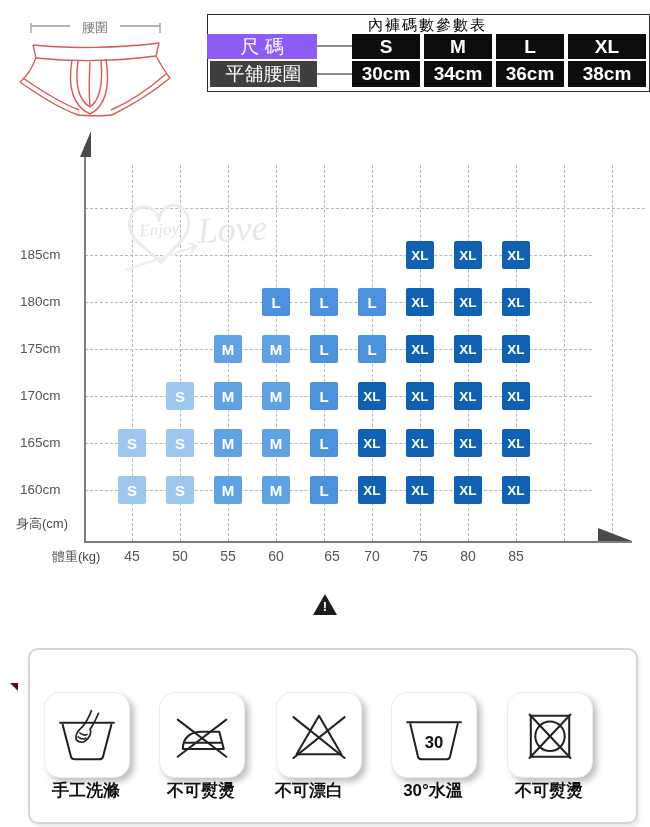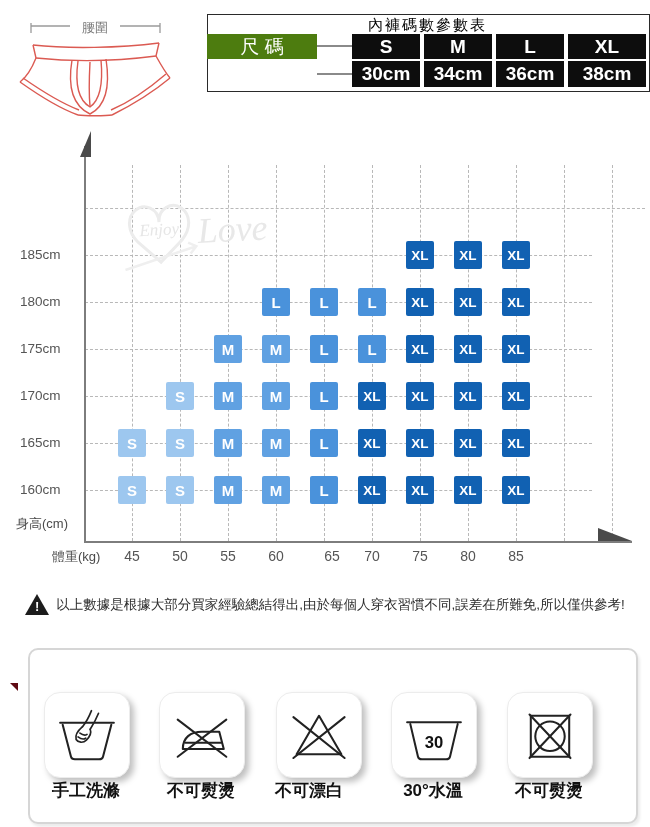--- a/index.html
+++ b/index.html
@@ -2,21 +2,21 @@
 <html><head>
 <meta charset="utf-8">
 <style>
   html,body{margin:0;padding:0;background:#fff;}
   #stage{position:relative;width:650px;height:827px;background:#fff;overflow:hidden;
          font-family:"Liberation Sans","DejaVu Sans",sans-serif;color:#222;}
   .abs{position:absolute;}
   
   .tbl-border{border:1px solid #2a2a2a;}
   .tbl-title{font-size:15px;color:#000;letter-spacing:2px;text-align:center;line-height:19px;}
-  .tbl-label{background:#4d7c0f;color:#fff;display:flex;align-items:center;justify-content:center;
+  .tbl-label{background:#8b5cf6;color:#fff;display:flex;align-items:center;justify-content:center;
              font-size:19px;}
   .tbl-label.gray{background:#3f3f3f;}
   .tbl-cell{background:#0d0d0d;color:#fff;display:flex;align-items:center;justify-content:center;
             font-size:19px;font-weight:600;}
   .conn{background:#8a8a8a;height:2px;}
   
   .axis{background:#7d7d7d;}
   .hdash{border-top:1px dashed #b8b8b8;height:0;}
   .vdash{border-left:1px dashed #b8b8b8;width:0;}
   .ytick{font-size:13.5px;color:#555;text-align:left;width:58px;height:18px;line-height:18px;}
@@ -80,20 +80,21 @@
       <path d="M64,54 C60,78 63,99 82,108 C98,100 102,79 98,53"></path>
       <path d="M70,55 C67,77 70,94 82,101 C92,94 95,76 93,54"></path>
       <path d="M82,56 C81,75 81,90 82,100"></path>
       <path d="M70,109 C76,110 98,110 104,109"></path>
     </g>
   </svg>
 
   <div class="abs tbl-border" style="left:207px;top:14px;width:441px;height:76px"></div>
   <div class="abs tbl-title" style="left:207px;top:15px;width:441px">內褲碼數參數表</div>
   <div class="abs tbl-label" style="left:207px;top:34px;width:110px;height:25px">尺 碼</div>
+  <div class="abs tbl-label gray" style="left:210px;top:61px;width:107px;height:26px">平舖腰圍</div>
   <div class="abs conn" style="left:317px;top:45px;width:35px"></div>
   <div class="abs conn" style="left:317px;top:73px;width:35px"></div>
   <div id="size-cells">
       <div class="abs tbl-cell" style="left:352px;top:34px;width:68px;height:25px">S</div>
       <div class="abs tbl-cell" style="left:424px;top:34px;width:68px;height:25px">M</div>
       <div class="abs tbl-cell" style="left:496px;top:34px;width:68px;height:25px">L</div>
       <div class="abs tbl-cell" style="left:568px;top:34px;width:78px;height:25px">XL</div>
     </div>
   <div id="waist-cells">
       <div class="abs tbl-cell" style="left:352px;top:61px;width:68px;height:26px">30cm</div>
@@ -199,21 +200,20 @@
       <div class="abs xtick" style="left:496px;top:547px">85</div>
     </div>
 
   <div class="abs axcap" style="left:16px;top:515px;width:64px;text-align:left">身高(cm)</div>
   <div class="abs axcap" style="left:52px;top:548px">體重(kg)</div>
 
   <div class="abs warn-row">
     <span class="warn-tri">
       <span>!</span>
     </span>
-    <span class="warn-text">以上數據是根據大部分買家經驗總結得出,由於每個人穿衣習慣不同,誤差在所難免,所以僅供參考!</span>
   </div>
 
   <div class="abs panel"></div>
   <div class="abs ribbon-fold"></div>
 
   <div class="abs care-box" style="left:44px">
     <svg class="care-svg" width="64" height="64" viewBox="0 0 100 100">
       <path d="M8,31 L92,31"></path>
       <path d="M12,34 L25,84 Q26,88 31,88 L69,88 Q74,88 75,84 L88,34"></path>
       <g stroke-width="2.6">

